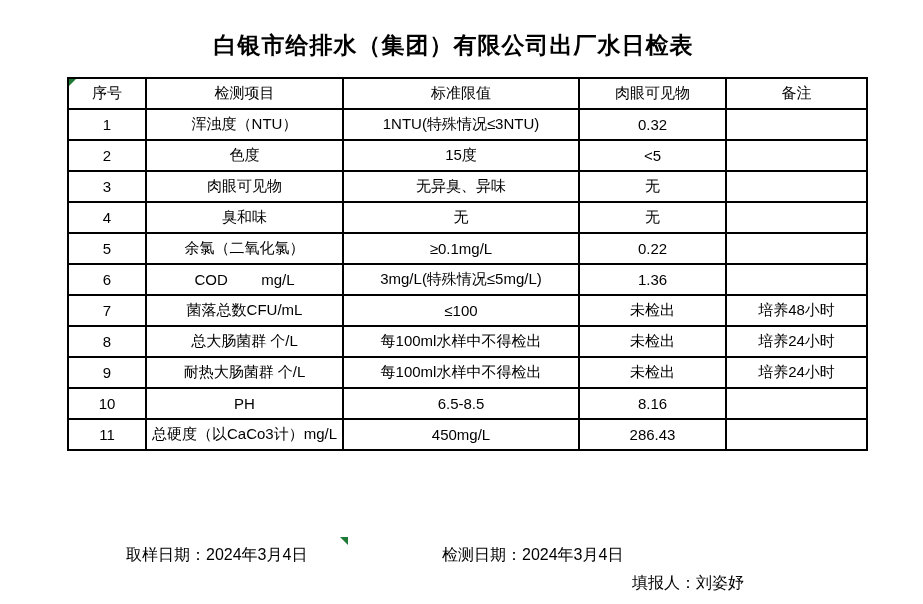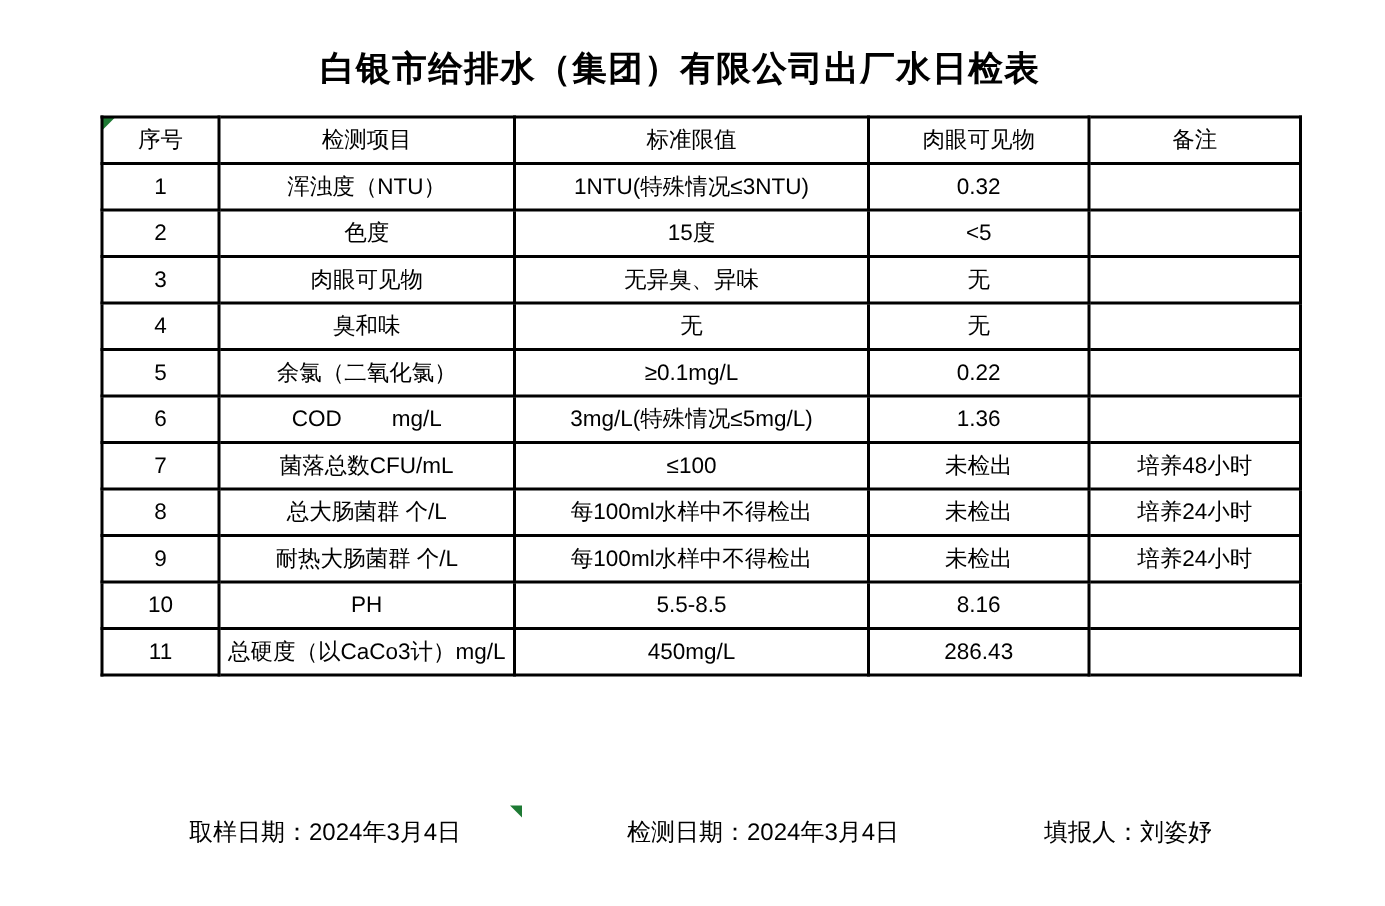--- a/index.html
+++ b/index.html
@@ -76,22 +76,22 @@
   }
   .footer{
     position:absolute;
     top:545px;
     left:0;
     width:923px;
     font-size:16px;
   }
   .footer span{position:absolute;white-space:pre;}
   .footer .f1{left:126px;}
-  .footer .f2{left:418px;text-align:right;}
-  .footer .f3{left:696px;}
+  .footer .f2{left:442px;text-align:right;}
+  .footer .f3{left:632px;margin-top:28px;}
 </style>
 </head>
 <body>
 
 <div class="page">
 
   <h1 class="title">白银市给排水（集团）有限公司出厂水日检表</h1>
 
   <span class="corner-flag"></span>
 
@@ -181,21 +181,21 @@
     <td class="c-no">9</td>
     <td class="c-item">耐热大肠菌群 个/L</td>
     <td class="c-limit">每100ml水样中不得检出</td>
     <td class="c-result">未检出</td>
     <td class="c-remark">培养24小时</td>
   </tr>
 
   <tr>
     <td class="c-no">10</td>
     <td class="c-item">PH</td>
-    <td class="c-limit">5.5-8.5</td>
+    <td class="c-limit">6.5-8.5</td>
     <td class="c-result">8.16</td>
     <td class="c-remark"></td>
   </tr>
 
   <tr>
     <td class="c-no">11</td>
     <td class="c-item">总硬度（以CaCo3计）mg/L</td>
     <td class="c-limit">450mg/L</td>
     <td class="c-result">286.43</td>
     <td class="c-remark"></td>

